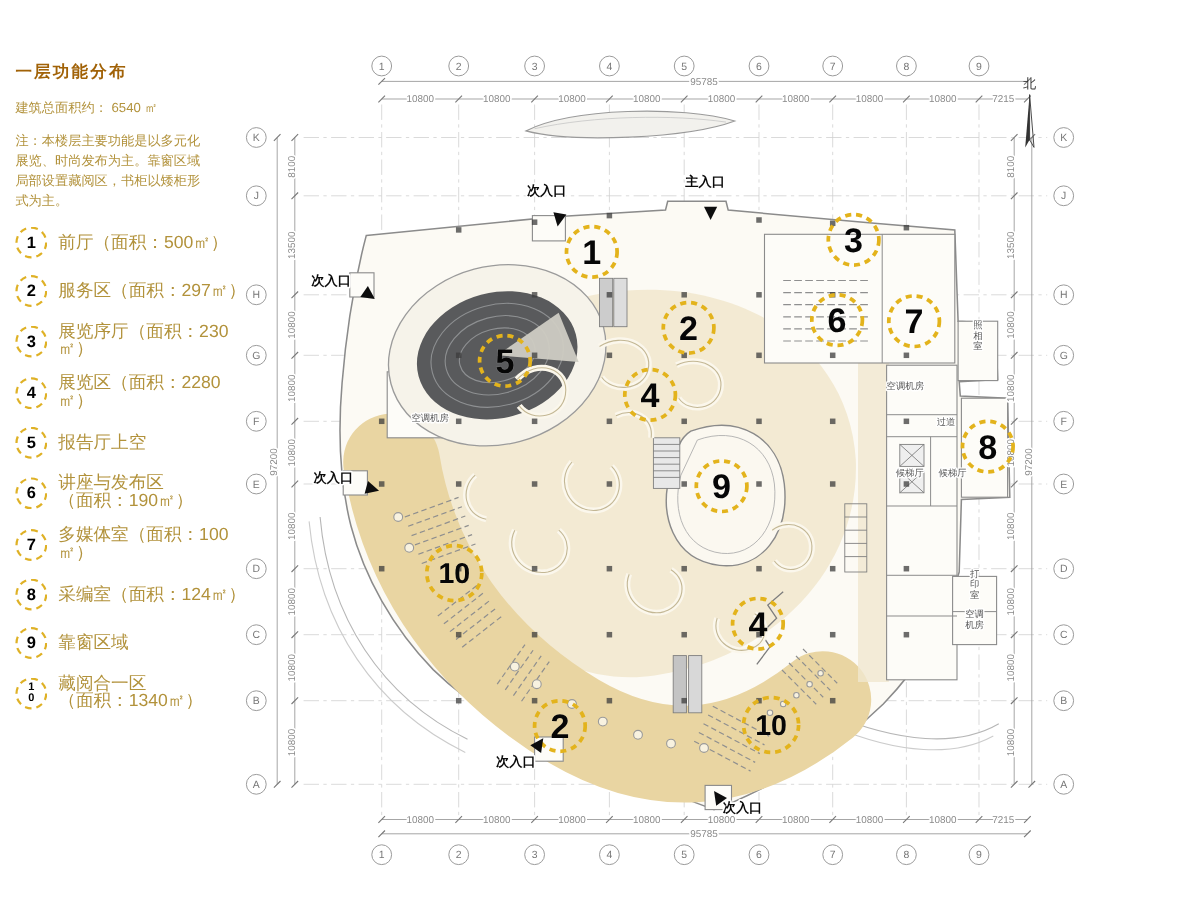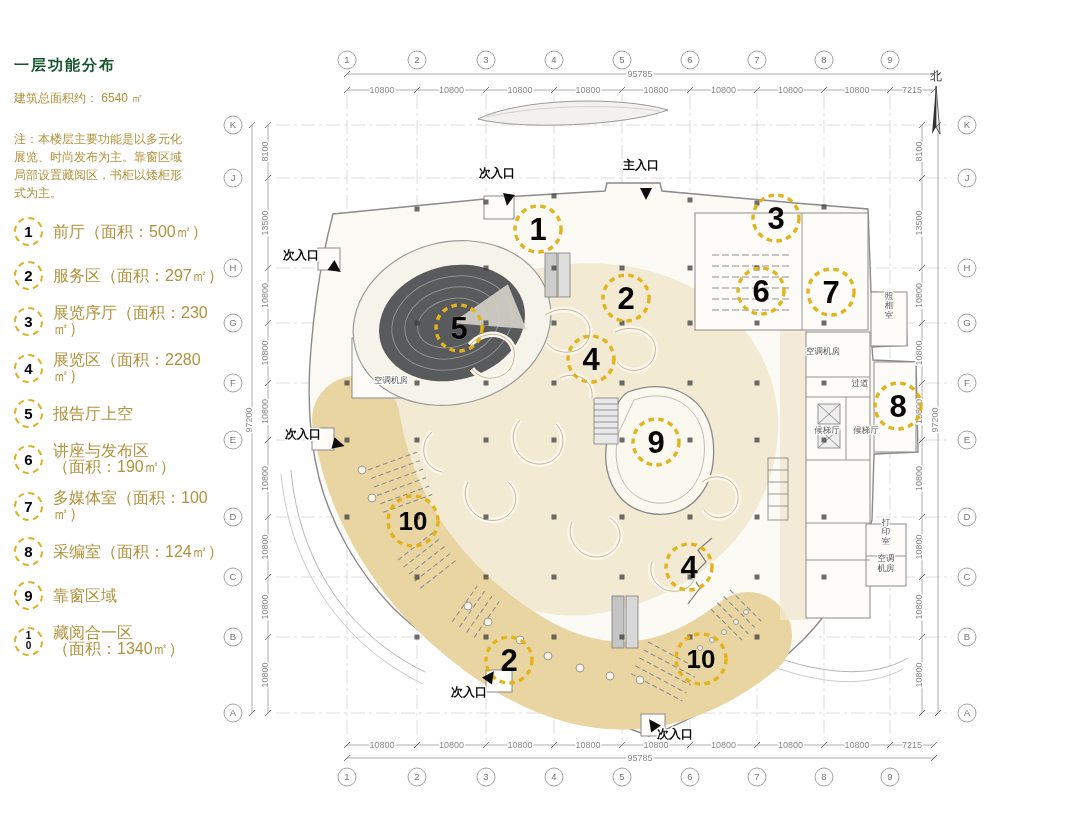--- a/index.html
+++ b/index.html
@@ -1,20 +1,20 @@
 <!DOCTYPE html>
 <html><head>
 <meta charset="utf-8">
 <style>
   html,body{margin:0;padding:0;background:#fff;}
   body{width:1080px;height:828px;position:relative;font-family:"Liberation Sans",sans-serif;overflow:hidden;}
   #legend{position:absolute;left:14px;top:56px;width:216px;color:#b2923b;z-index:2;}
-  #legend h1{font-size:15px;font-weight:bold;letter-spacing:2px;margin:0 0 14px;color:#14532d;}
+  #legend h1{font-size:15px;font-weight:bold;letter-spacing:2px;margin:0 0 14px;color:#a16207;}
   .stat{font-size:12px;line-height:19px;white-space:nowrap;}
-  #legend-note{margin-top:22px;font-size:12px;line-height:18px;}
+  #legend-note{margin-top:11px;font-size:12px;line-height:18px;}
   .item{display:flex;align-items:center;margin-top:15px;min-height:28px;}
   .badge{width:25px;height:25px;border:2.5px dashed #dfb125;border-radius:50%;display:flex;flex-direction:column;align-items:center;justify-content:center;color:#000;font-weight:bold;font-size:15px;flex:0 0 auto;margin-right:10px;line-height:1;background:#fff;}
   .badge.two{font-size:10px;}
   .badge span{display:block;line-height:1;}
   .lbl{font-size:16px;line-height:16px;}
   svg text{font-family:"Liberation Sans",sans-serif;}
   .dim{font-size:9px;fill:#8a8a8a;paint-order:stroke;stroke:#fff;stroke-width:3px;stroke-linejoin:round;}
   .bub{font-size:9.5px;fill:#777;}
   .roomlbl{font-size:8.5px;fill:#555;paint-order:stroke;stroke:#fff;stroke-width:2.5px;stroke-linejoin:round;}
   .marknum{font-weight:bold;fill:#060606;paint-order:stroke;stroke:rgba(255,255,255,0.15);stroke-width:1px;}

